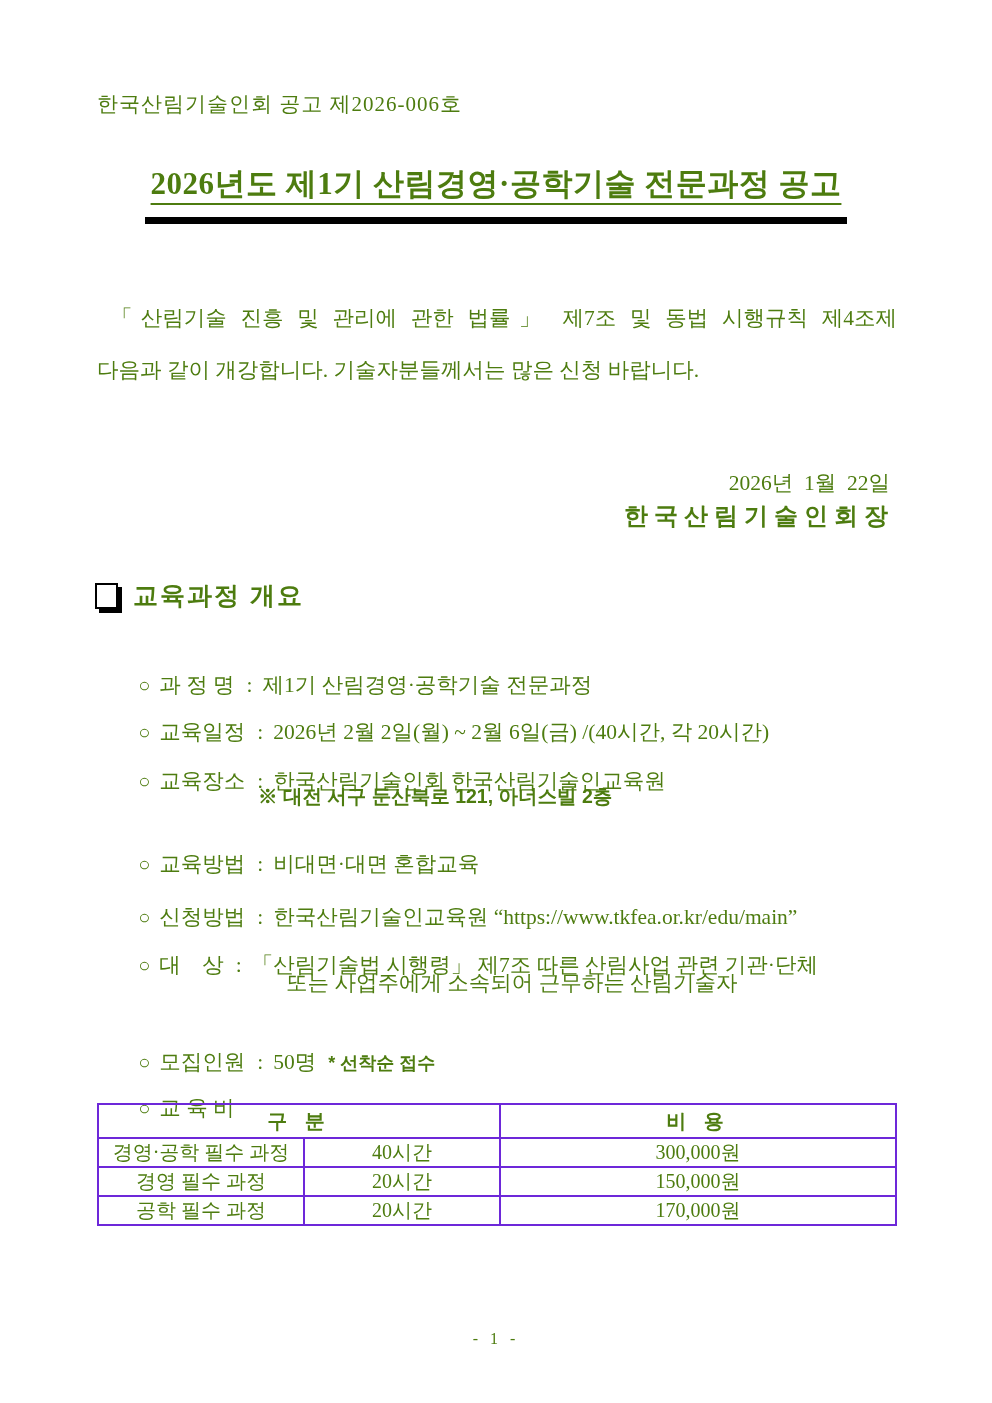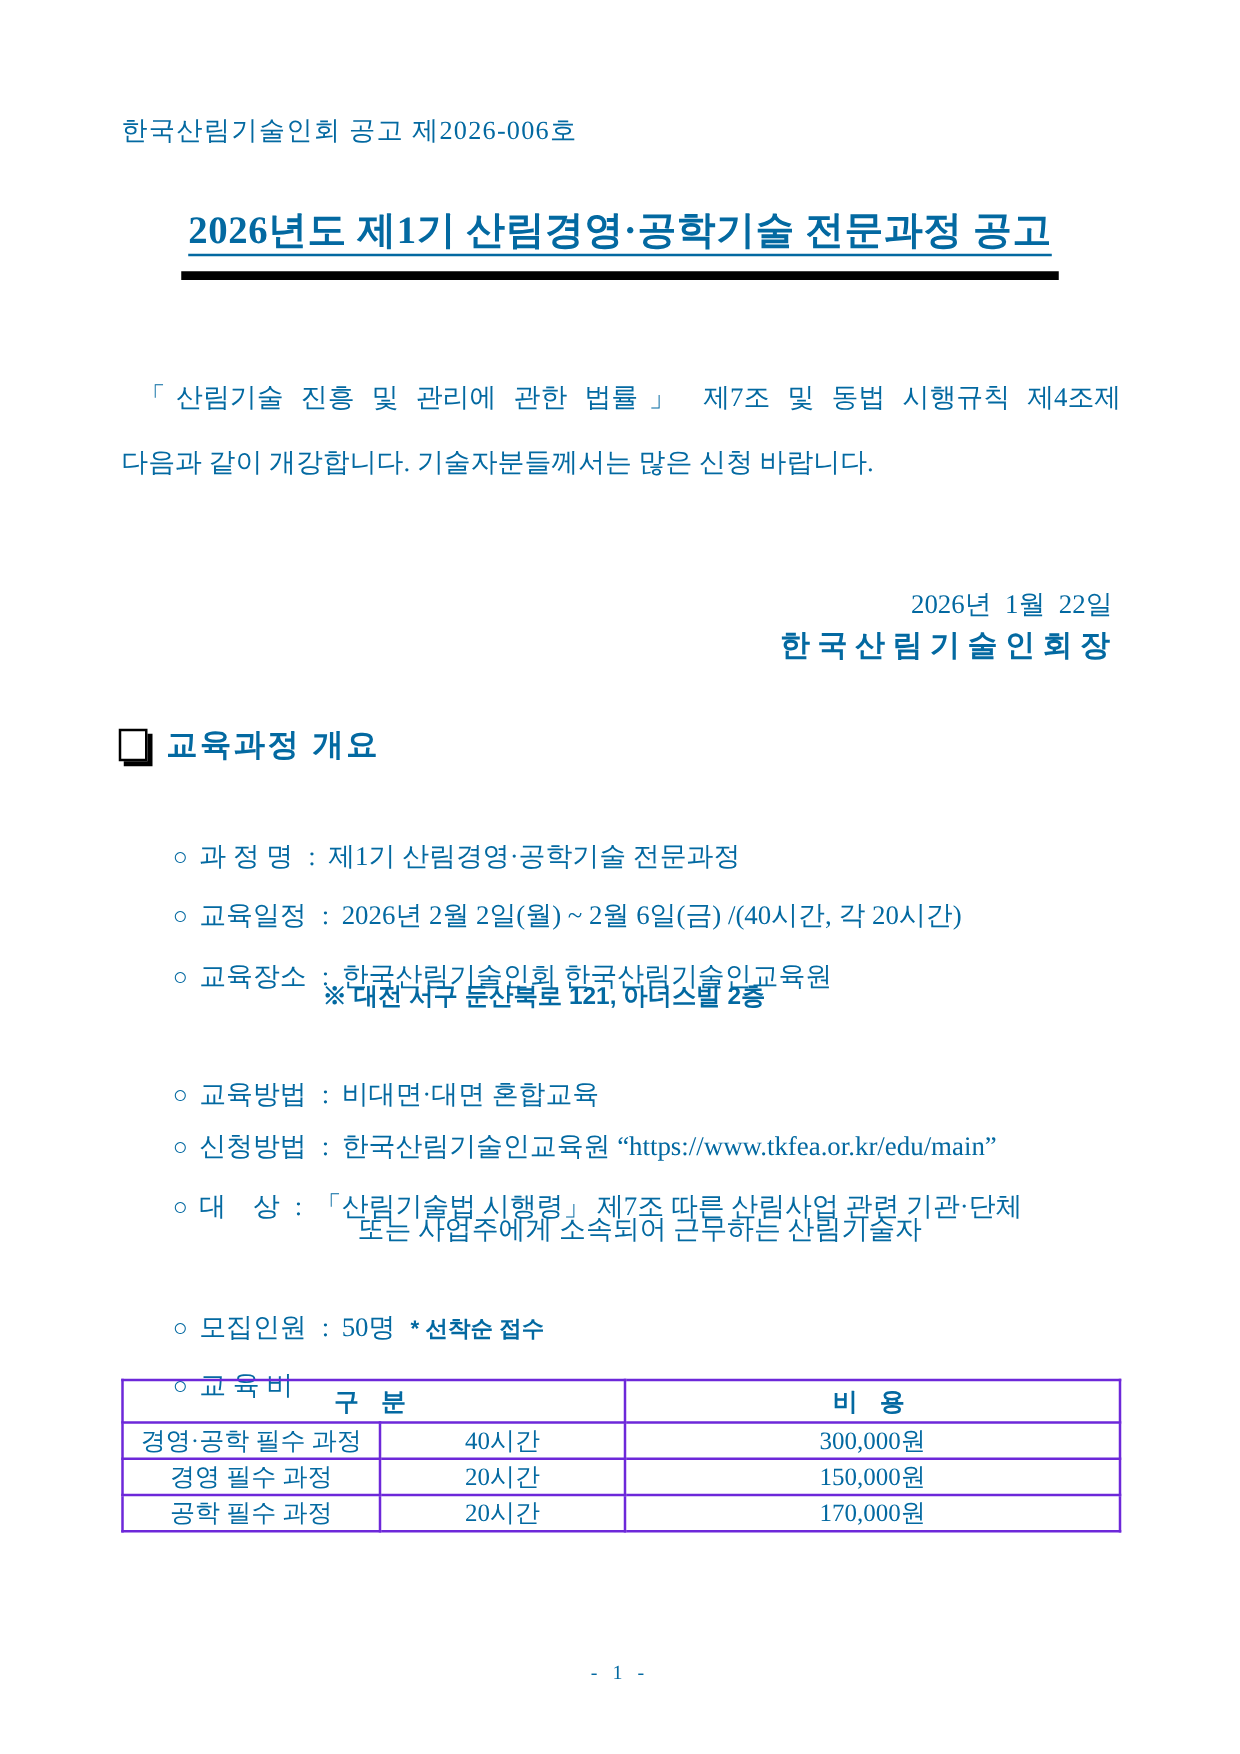--- a/index.html
+++ b/index.html
@@ -1,19 +1,19 @@
 <!DOCTYPE html>
 <html><head>
 <meta charset="utf-8">
 <style>
   html,body{margin:0;padding:0;background:#fff;}
   .page{
     position:relative;
     width:992px;height:1403px;
-    background:#ffffff;color:#0369a1;
+    background:#ffffff;color:#4d7c0f;
     font-family:"Liberation Serif", serif;
     overflow:hidden;
   }
   .doc-number{
     position:absolute;left:97px;top:90px;
     font-size:21px;letter-spacing:1px;white-space:pre;
   }
   .title-wrap{position:absolute;top:163px;left:0;width:100%;text-align:center;}
   .title-inner{display:inline-block;border-bottom:7px solid #000;padding:0 6px 12px 6px;}
   .title-text{
@@ -33,21 +33,21 @@
   .box-icon{
     display:inline-block;width:19px;height:22px;
     border:2px solid #000;background:#fff;box-shadow:4px 4px 0 #000;
   }
   .section-title{
     font-family:"Liberation Sans", sans-serif;
     font-weight:bold;font-size:25px;letter-spacing:2px;
   }
   .bullets{position:absolute;top:641px;left:106px;width:830px;font-size:21.5px;}
   .bullet{position:absolute;left:0;white-space:pre;}
-  .b1{top:4px}.b2{top:51px}.b3{top:100px}.b4{top:194px}
+  .b1{top:4px}.b2{top:51px}.b3{top:100px}.b4{top:183px}
   .b5{top:236px}.b6{top:284px}.b7{top:381px}.b8{top:427px}
   .bcircle{font-size:20px;margin-right:9px;}
   .bcolon{margin:0 10px 0 12px;}
   .location-note{
     position:absolute;top:142px;left:152px;
     font-family:"Liberation Sans", sans-serif;font-weight:bold;font-size:19.5px;white-space:pre;
   }
   .target-line2{position:absolute;top:327px;left:180px;font-size:21.5px;white-space:pre;}
   .recruit-note{
     font-family:"Liberation Sans", sans-serif;

